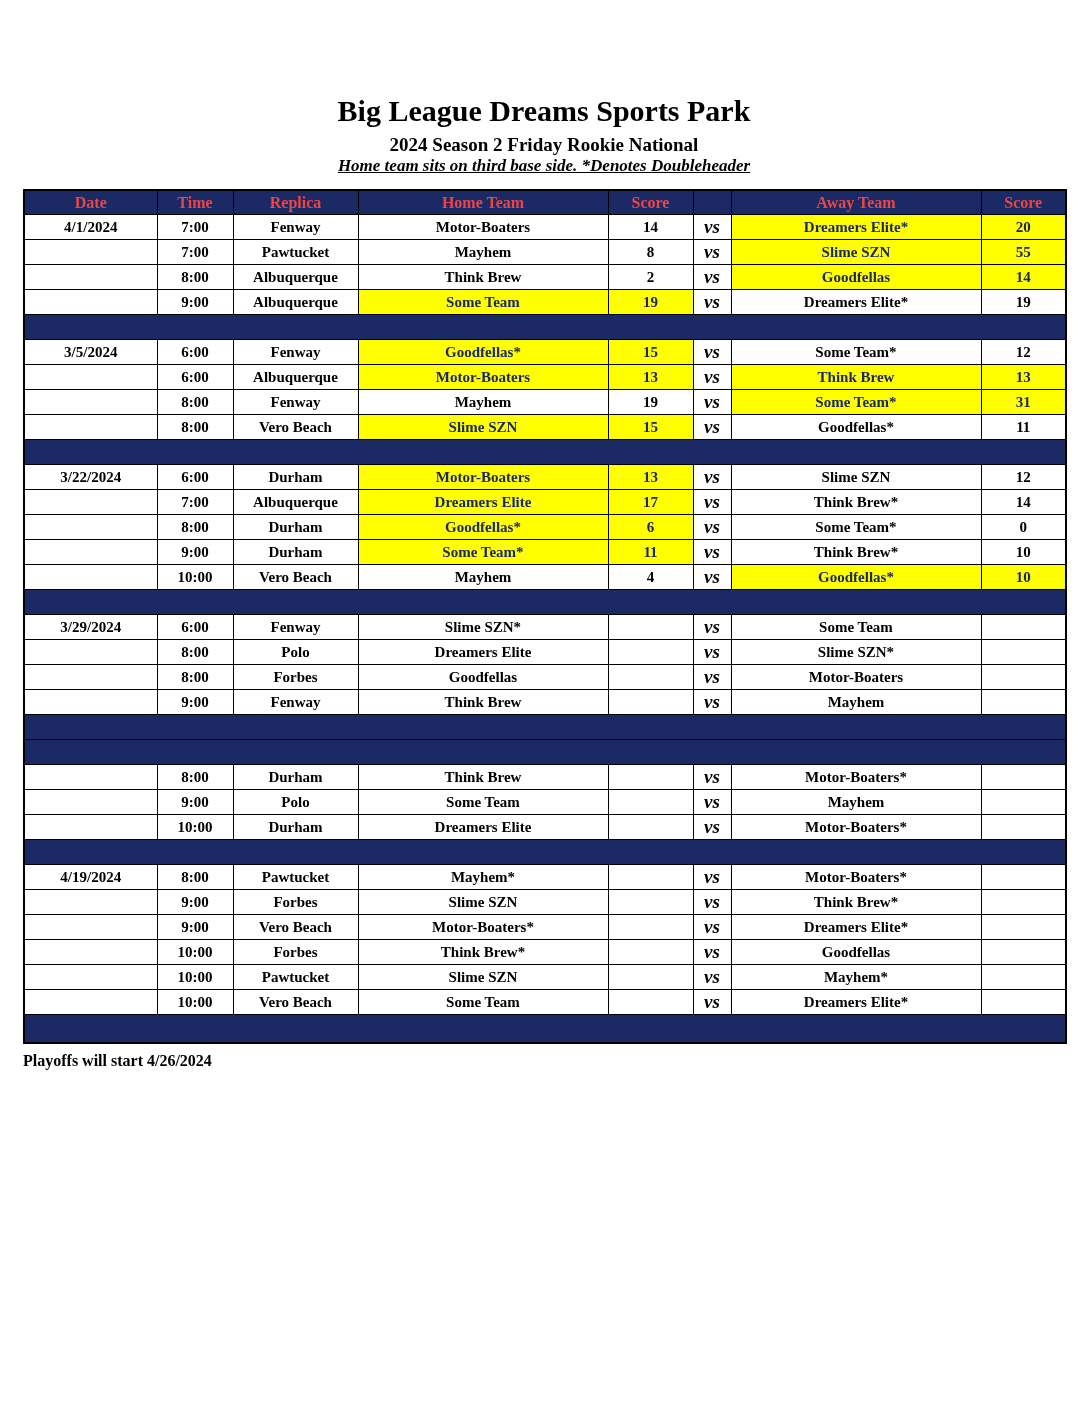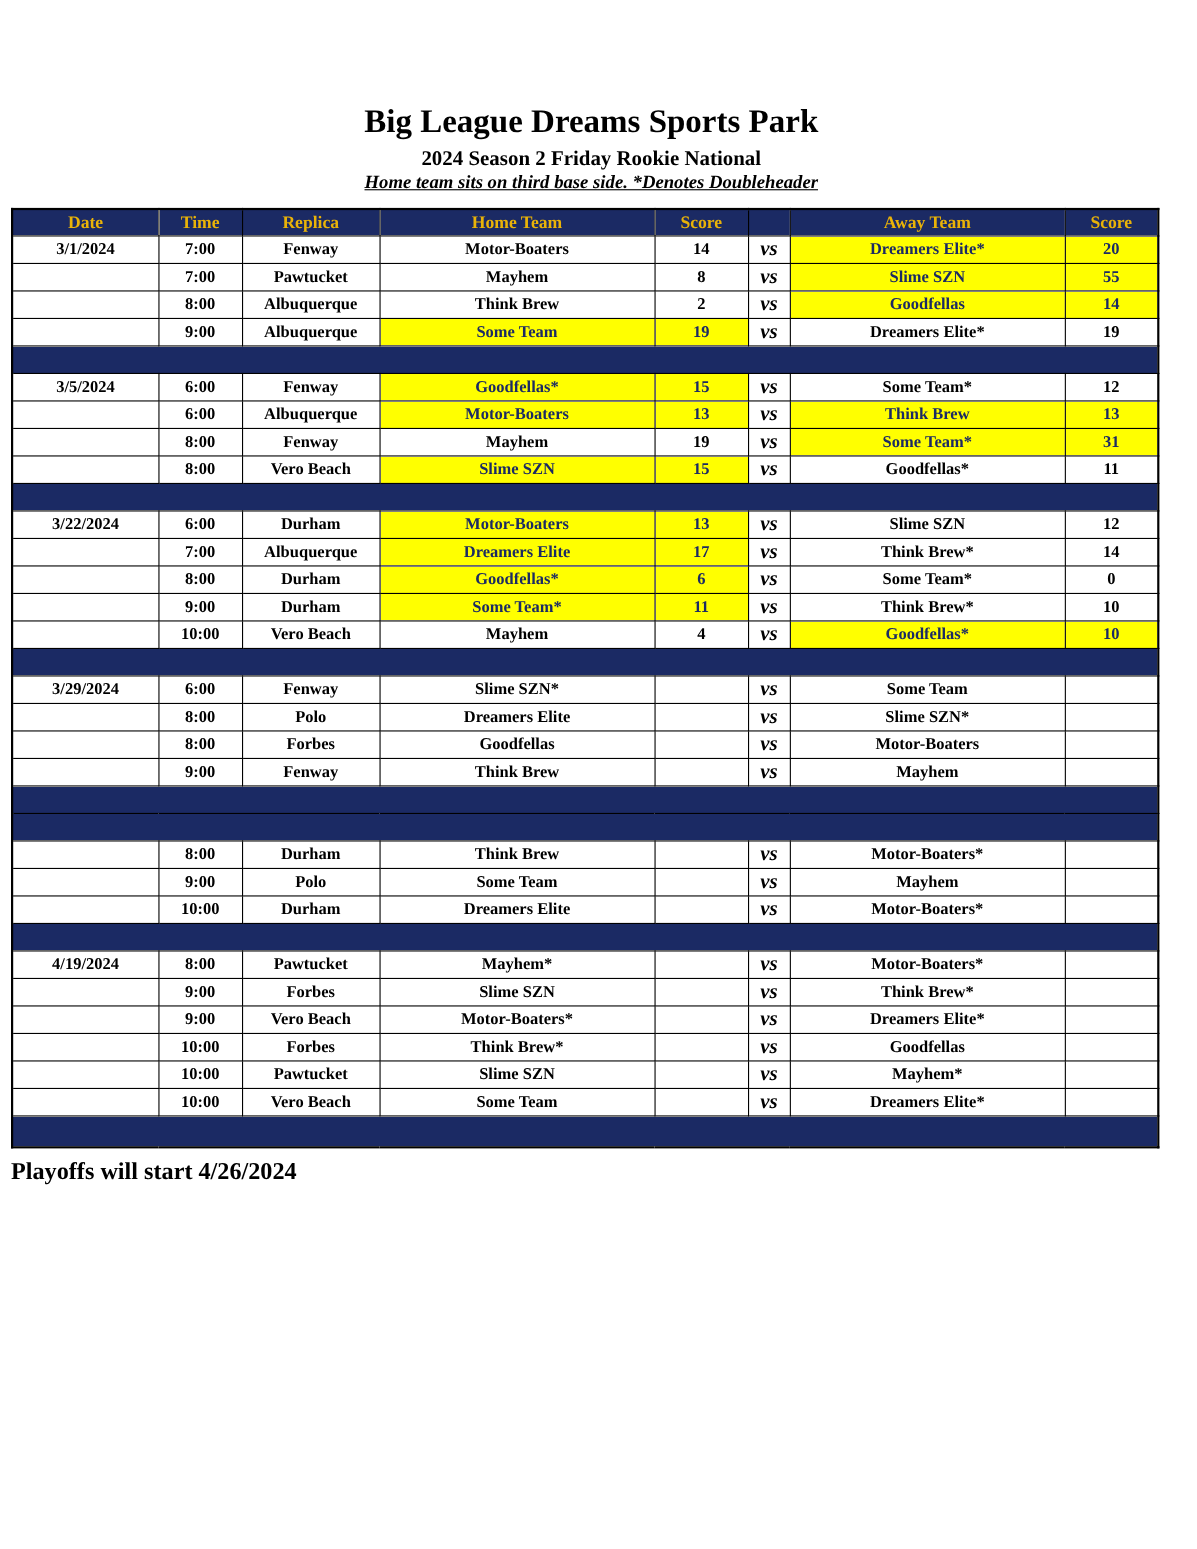--- a/index.html
+++ b/index.html
@@ -1,21 +1,21 @@
 <!DOCTYPE html>
 <html style="--navy: #1B2A64; --yellow: #FFFF00;"><head>
 <meta charset="utf-8">
 <style>
   html,body{margin:0;padding:0;background:#ffffff;}
   body{
     width:1088px;min-height:1408px;
     font-family:"Liberation Serif","DejaVu Serif",serif;
     color:#000;
   }
-  .page{box-sizing:border-box;width:1088px;padding:94px 23px 0 10px;}
+  .page{box-sizing:border-box;width:1088px;padding:94px 23px 0 23px;}
   .title{
     text-align:center;font-size:30px;font-weight:bold;margin:0;line-height:1.1;
   }
   .subtitle{
     text-align:center;font-size:19px;font-weight:bold;margin:8px 0 0 0;line-height:1.1;
   }
   .note{
     text-align:center;font-size:17px;font-weight:bold;font-style:italic;
     text-decoration:underline;
   }
@@ -23,34 +23,34 @@
     border-collapse:collapse;table-layout:fixed;width:1042px;margin-top:13px;
     border:2px solid #000;
   }
   .schedule th,.schedule td{
     border:1px solid #000;height:25px;padding:0 2px;box-sizing:border-box;
     text-align:center;vertical-align:middle;
     font-weight:bold;font-size:15px;line-height:1.1;
     overflow:hidden;white-space:nowrap;
   }
   .schedule thead th{
-    background:var(--navy,#1B2A64);color:#eab308;font-size:16px;
+    background:var(--navy,#1B2A64);color:#ef4444;font-size:16px;
   }
   .schedule td.sep{
     background:var(--navy,#1B2A64);height:25px;padding:0;
   }
   .schedule td.sep.last{height:28px;}
   .schedule td.vs{
     font-style:italic;font-size:19px;font-weight:bold;
   }
   .schedule td.hl{
     background:var(--yellow,#FFFF00);color:var(--navy,#1B2A64);
   }
   .footer-note{
-    font-size:22px;font-weight:bold;margin-top:8px;text-align:left;
+    font-size:16px;font-weight:bold;margin-top:8px;text-align:left;
   }
 </style>
 </head>
 <body>
 
 <div class="page">
   <h1 class="title">Big League Dreams Sports Park</h1>
   <h2 class="subtitle">2024 Season 2 Friday Rookie National</h2>
   <div class="note">Home team sits on third base side.  *Denotes Doubleheader</div>
 
@@ -72,21 +72,21 @@
           <th>Replica</th>
           <th>Home Team</th>
           <th>Score</th>
           <th></th>
           <th>Away Team</th>
           <th>Score</th>
         </tr>
     </thead>
     <tbody id="body-rows">
         <tr>
-          <td>3/1/2024</td>
+          <td>4/1/2024</td>
           <td>7:00</td>
           <td>Fenway</td>
           <td>Motor-Boaters</td>
           <td>14</td>
           <td class="vs">vs</td>
           <td class="hl">Dreamers Elite*</td>
           <td class="hl">20</td>
         </tr>
         <tr>
           <td></td>

